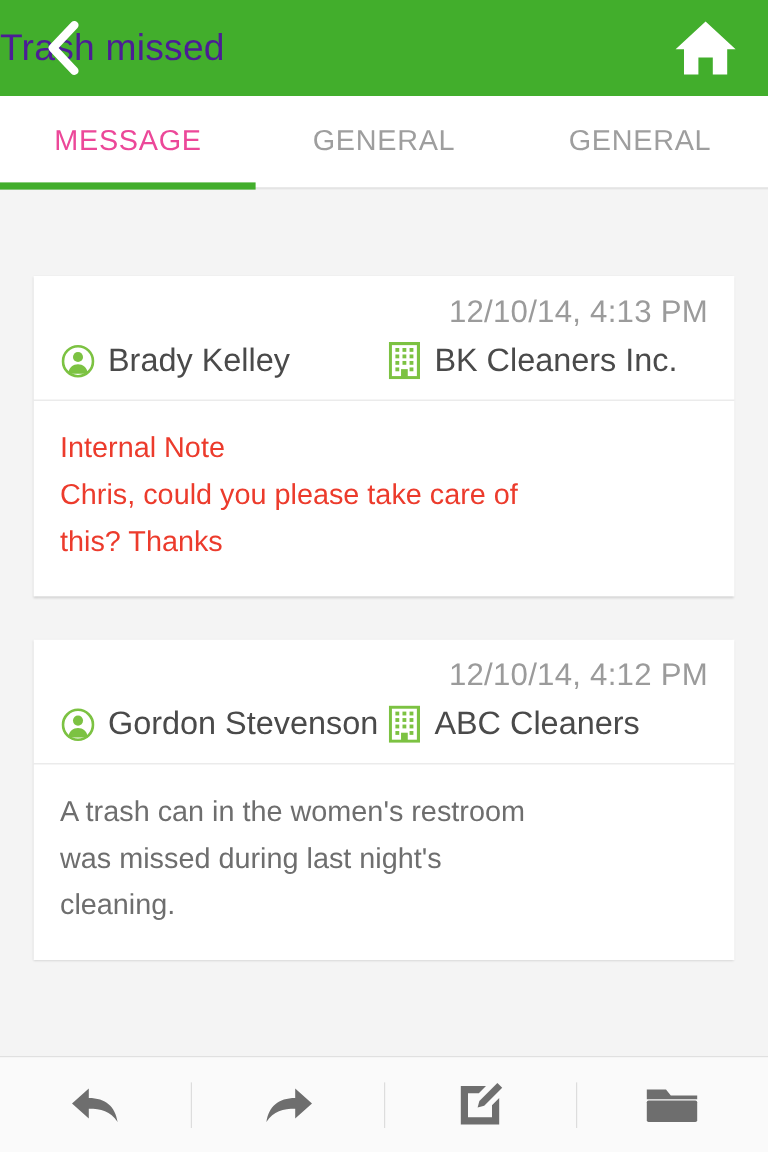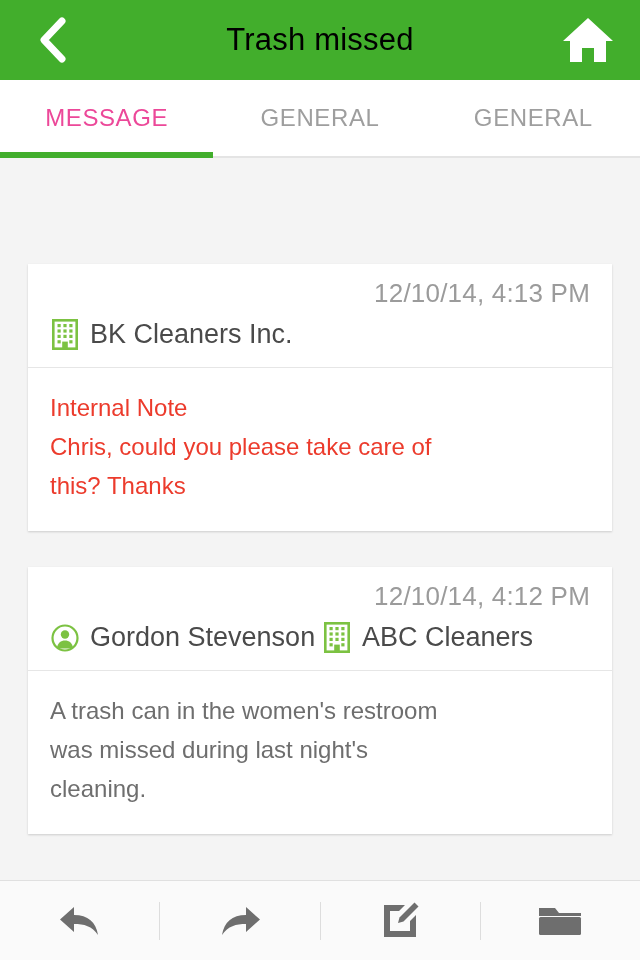--- a/index.html
+++ b/index.html
@@ -96,22 +96,22 @@
     background: #42ae2c;
     display: flex;
     align-items: center;
     justify-content: space-between;
     padding: 0 24px;
     position: relative;
   }
   .nav-title {
     position: absolute;
     left: 0; right: 0;
-    text-align: center;
-    color: #000000;
+    text-align: left;
+    color: #4c1d95;
     font-size: 31px;
     line-height: 80px;
     letter-spacing: 0.2px;
   }
   .nav-btn {
     position: relative;
     z-index: 2;
     width: 56px;
     height: 56px;
     display: flex;
@@ -154,21 +154,20 @@
 
   
   .message-list {
     position: absolute;
     top: 198px;
     bottom: 80px;
     left: 0;
     right: 0;
     overflow: hidden;
     padding-top: 32px;
-    margin-top: 34px;
   }
 
   .card {
     background: #ffffff;
     margin: 0 28px 36px 28px;
     box-shadow: 0 1px 2px rgba(0,0,0,0.16);
   }
 
   .card-header {
     padding: 14px 22px 16px 22px;
@@ -286,20 +285,30 @@
       <span>GENERAL</span>
     </div>
   </div>
 
   <div class="message-list">
 
     <div class="card">
       <div class="card-header">
         <div class="timestamp">12/10/14, 4:13 PM</div>
         <div class="meta-row">
+          <div class="meta-col person">
+            <span class="icon-box">
+              <svg width="28" height="28" viewBox="0 0 28 28">
+                <circle cx="14" cy="14" r="12.5" fill="none" stroke="#7cc242" stroke-width="2.2"></circle>
+                <circle cx="14" cy="10.5" r="4.2" fill="#7cc242"></circle>
+                <path d="M5.8 24.5 C6.6 18.8 10 16.6 14 16.6 C18 16.6 21.4 18.8 22.2 24.5 Z" fill="#7cc242"></path>
+              </svg>
+            </span>
+            <span class="meta-text">Brady Kelley</span>
+          </div>
           <div class="meta-col company">
             <span class="icon-box">
               <svg width="26" height="31" viewBox="0 0 26 31">
                 <rect x="1.3" y="1.3" width="23.4" height="28.4" fill="none" stroke="#7cc242" stroke-width="2.6"></rect>
                 <g fill="#7cc242">
                   <rect x="5.5" y="5" width="3.2" height="3.2"></rect>
                   <rect x="11.4" y="5" width="3.2" height="3.2"></rect>
                   <rect x="17.3" y="5" width="3.2" height="3.2"></rect>
                   <rect x="5.5" y="10.4" width="3.2" height="3.2"></rect>
                   <rect x="11.4" y="10.4" width="3.2" height="3.2"></rect>

